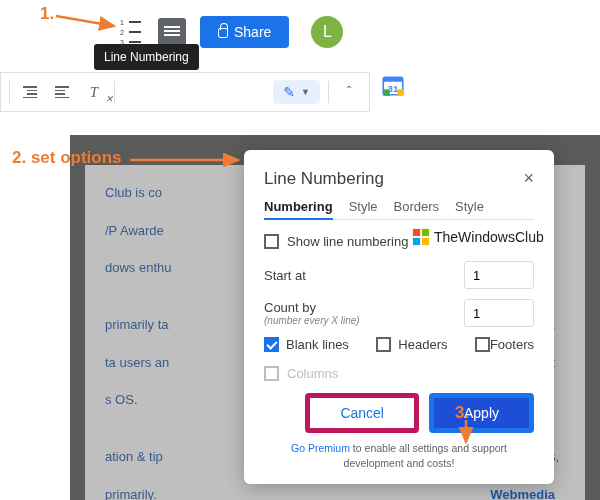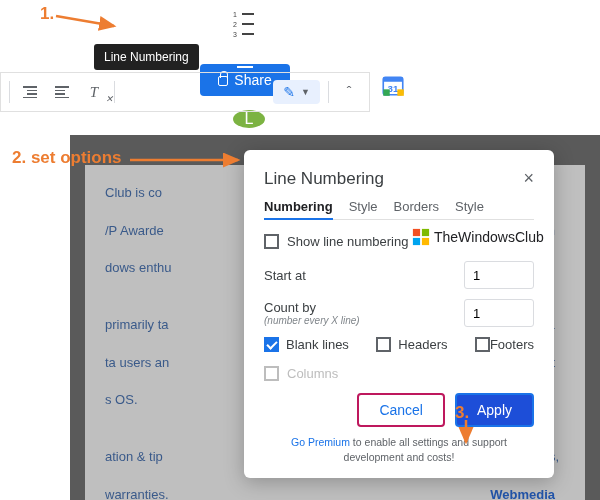--- a/index.html
+++ b/index.html
@@ -1,18 +1,18 @@
 <!DOCTYPE html>
 <html><head>
 <meta charset="utf-8">
 <style>
 * { box-sizing: border-box; margin: 0; padding: 0; font-family: Arial, sans-serif; }
 body { width: 600px; height: 500px; background: #fff; position: relative; overflow: hidden; }
 
-.toolbar-top { position: absolute; top: 12px; left: 0; width: 370px; height: 40px; display: flex; align-items: center; padding-left: 120px; gap: 14px; flex-direction: column; }
+.toolbar-top { position: absolute; top: 12px; left: 0; width: 370px; height: 40px; display: flex; align-items: center; padding-left: 120px; gap: 14px; }
 .ln-icon { width: 24px; height: 24px; display: flex; flex-direction: column; justify-content: center; gap: 3px; cursor: pointer; }
 .ln-icon .row { display: flex; align-items: center; gap: 3px; }
 .ln-icon .num { font-size: 7px; color: #444; width: 6px; }
 .ln-icon .bar { height: 2px; background: #444; width: 12px; }
 .comment-icon { width: 28px; height: 28px; background: #5f6368; border-radius: 3px; position: relative; }
 .comment-icon::before { content: ""; position: absolute; left: 6px; top: 8px; width: 16px; height: 2px; background: #fff; box-shadow: 0 4px 0 #fff, 0 8px 0 #fff; }
 .share-btn { background: #1a73e8; color: #fff; border: none; border-radius: 4px; padding: 8px 18px; font-size: 14px; font-weight: 500; display: flex; align-items: center; gap: 6px; cursor: pointer; }
 .share-btn .lock { width: 10px; height: 10px; border: 1.5px solid #fff; border-radius: 2px; position: relative; top: 1px; }
 .share-btn .lock::before { content: ""; position: absolute; top: -6px; left: 1px; width: 6px; height: 6px; border: 1.5px solid #fff; border-bottom: none; border-radius: 4px 4px 0 0; }
 .avatar { width: 32px; height: 32px; border-radius: 50%; background: #7cb342; color: #fff; display: flex; align-items: center; justify-content: center; font-size: 16px; font-weight: 500; margin-left: 8px; }
@@ -51,21 +51,21 @@
 .chk.disabled { border-color: #bdbdbd; }
 .rad { border-radius: 50%; }
 .rad.selected { border-color: #1a73e8; }
 .rad.selected::after { content: ""; position: absolute; left: 2px; top: 2px; width: 7px; height: 7px; background: #1a73e8; border-radius: 50%; }
 .dlg-label { font-size: 13px; color: #3c4043; }
 .dlg-label.disabled { color: #bdbdbd; }
 .dlg-sub { font-size: 10px; color: #80868b; font-style: italic; }
 .dlg-input { width: 70px; height: 28px; border: 1px solid #dadce0; border-radius: 3px; padding: 0 8px; font-size: 13px; }
 .dlg-field { display: flex; justify-content: space-between; align-items: center; margin-bottom: 10px; }
 .dlg-actions { display: flex; justify-content: flex-end; gap: 10px; margin-top: 10px; margin-bottom: 8px; }
-.btn { padding: 7px 20px; border-radius: 4px; font-size: 14px; cursor: pointer; border: 2px solid #be185d; background: #fff; color: #1a73e8; }
+.btn { padding: 7px 30px; border-radius: 4px; font-size: 14px; cursor: pointer; border: 5px solid #be185d; background: #fff; color: #1a73e8; }
 .btn.primary { background: #1d4ed8; color: #fff; border-color: #1a73e8; text-align: center; }
 .dlg-foot { font-size: 10.5px; color: #5f6368; text-align: center; line-height: 1.4; }
 .dlg-foot a { color: #1a73e8; text-decoration: none; }
 
 .anno { position: absolute; color: #ed7d31; font-weight: bold; font-size: 17px; }
 .anno1 { top: 4px; left: 40px; }
 .anno2 { top: 148px; left: 12px; }
 .anno3 { top: 403px; left: 455px; }
 
 .arrow { position: absolute; }
@@ -144,21 +144,21 @@
   <div class="doc-page">
     <p><span>Club is co</span><span style="float:right;margin-right:20px"><span>Khanse,</span>&nbsp;&nbsp;&nbsp;<span>a</span></span></p>
     <p><span>/P Awarde</span><span style="float:right;margin-right:10px">VP and an</span></p>
     <p>dows enthu</p>
     <br>
     <p><span>primarily ta</span><span style="float:right;margin-right:10px">indows 7 &amp;</span></p>
     <p><span>ta users an</span><span style="float:right;margin-right:10px">to Microsoft</span></p>
     <p>s OS.</p>
     <br>
     <p><span>ation &amp; tip</span><span style="float:right;margin-right:6px">'as-is' basis,</span></p>
-    <p><span>warranties.</span><span style="float:right;margin-right:10px;color:#2255aa;font-weight:bold">Webmedia</span></p>
+    <p><span>primarily.</span><span style="float:right;margin-right:10px;color:#2255aa;font-weight:bold">Webmedia</span></p>
   </div>
 </div>
 
 <div class="dialog">
   <div class="dlg-head">
     <div class="dlg-title">Line Numbering</div>
     <div class="dlg-close">×</div>
   </div>
   <div class="dlg-tabs">
     <div class="dlg-tab active">Numbering</div>

